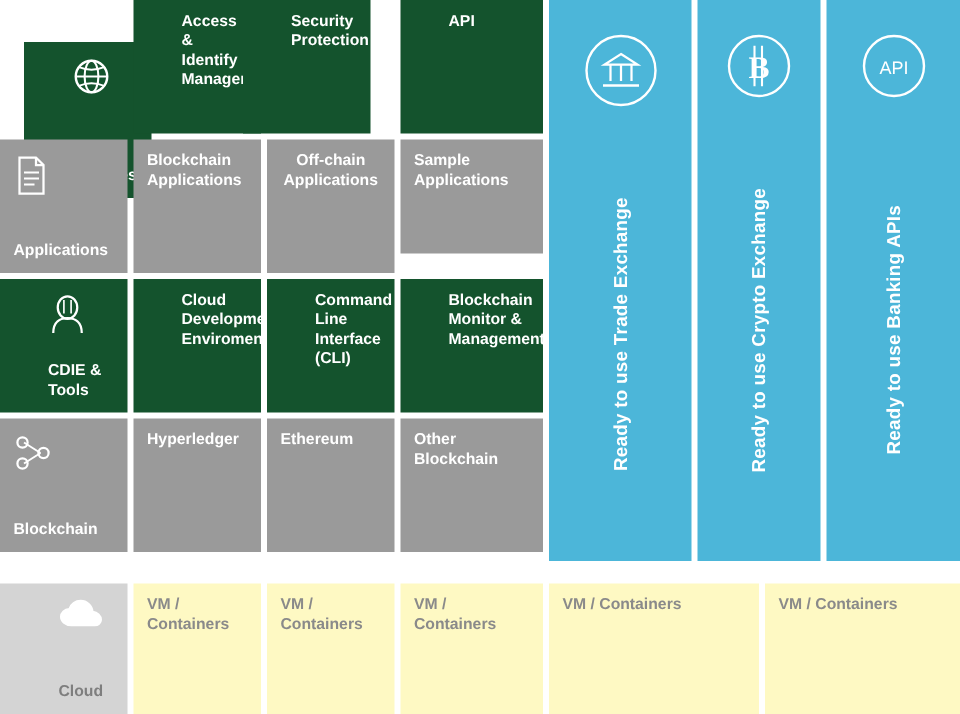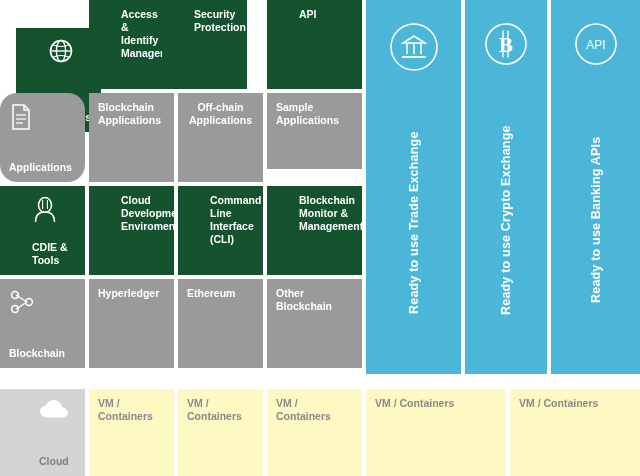--- a/index.html
+++ b/index.html
@@ -44,21 +44,21 @@
         <path d="M4.6 19.2 Q13 15.8 21.4 19.2" fill="none" stroke="#ffffff" stroke-width="1.2"></path>
       </svg>
     </span>
     <span class="lbl txt">Other Services</span>
   </div>
 
   <div class="cell blue txt" style="left:89px;top:0px;width:85px;height:89px;">Access &amp; Identify Management</div>
   <div class="cell blue txt" style="left:162px;top:0px;width:85px;height:89px;">Security Protection</div>
   <div class="cell blue txt" style="left:267px;top:0px;width:95px;height:89px;">API</div>
 
-  <div class="cell gray rowlabel" style="left:0px;top:93px;width:85px;height:89px;border-radius:17px;">
+  <div class="cell gray rowlabel" style="left:0px;top:93px;width:85px;height:89px;">
     <span class="ico">
       <svg width="24" height="28" viewBox="0 0 24 28">
         <path d="M4 2 H15 L20 7 V26 H4 Z" fill="none" stroke="#ffffff" stroke-width="1.5"></path>
         <path d="M15 2 V7 H20" fill="none" stroke="#ffffff" stroke-width="1.5"></path>
         <line x1="7" y1="12" x2="17" y2="12" stroke="#ffffff" stroke-width="1.2"></line>
         <line x1="7" y1="16" x2="17" y2="16" stroke="#ffffff" stroke-width="1.2"></line>
         <line x1="7" y1="20" x2="14" y2="20" stroke="#ffffff" stroke-width="1.2"></line>
       </svg>
     </span>
     <span class="lbl txt">Applications</span>

